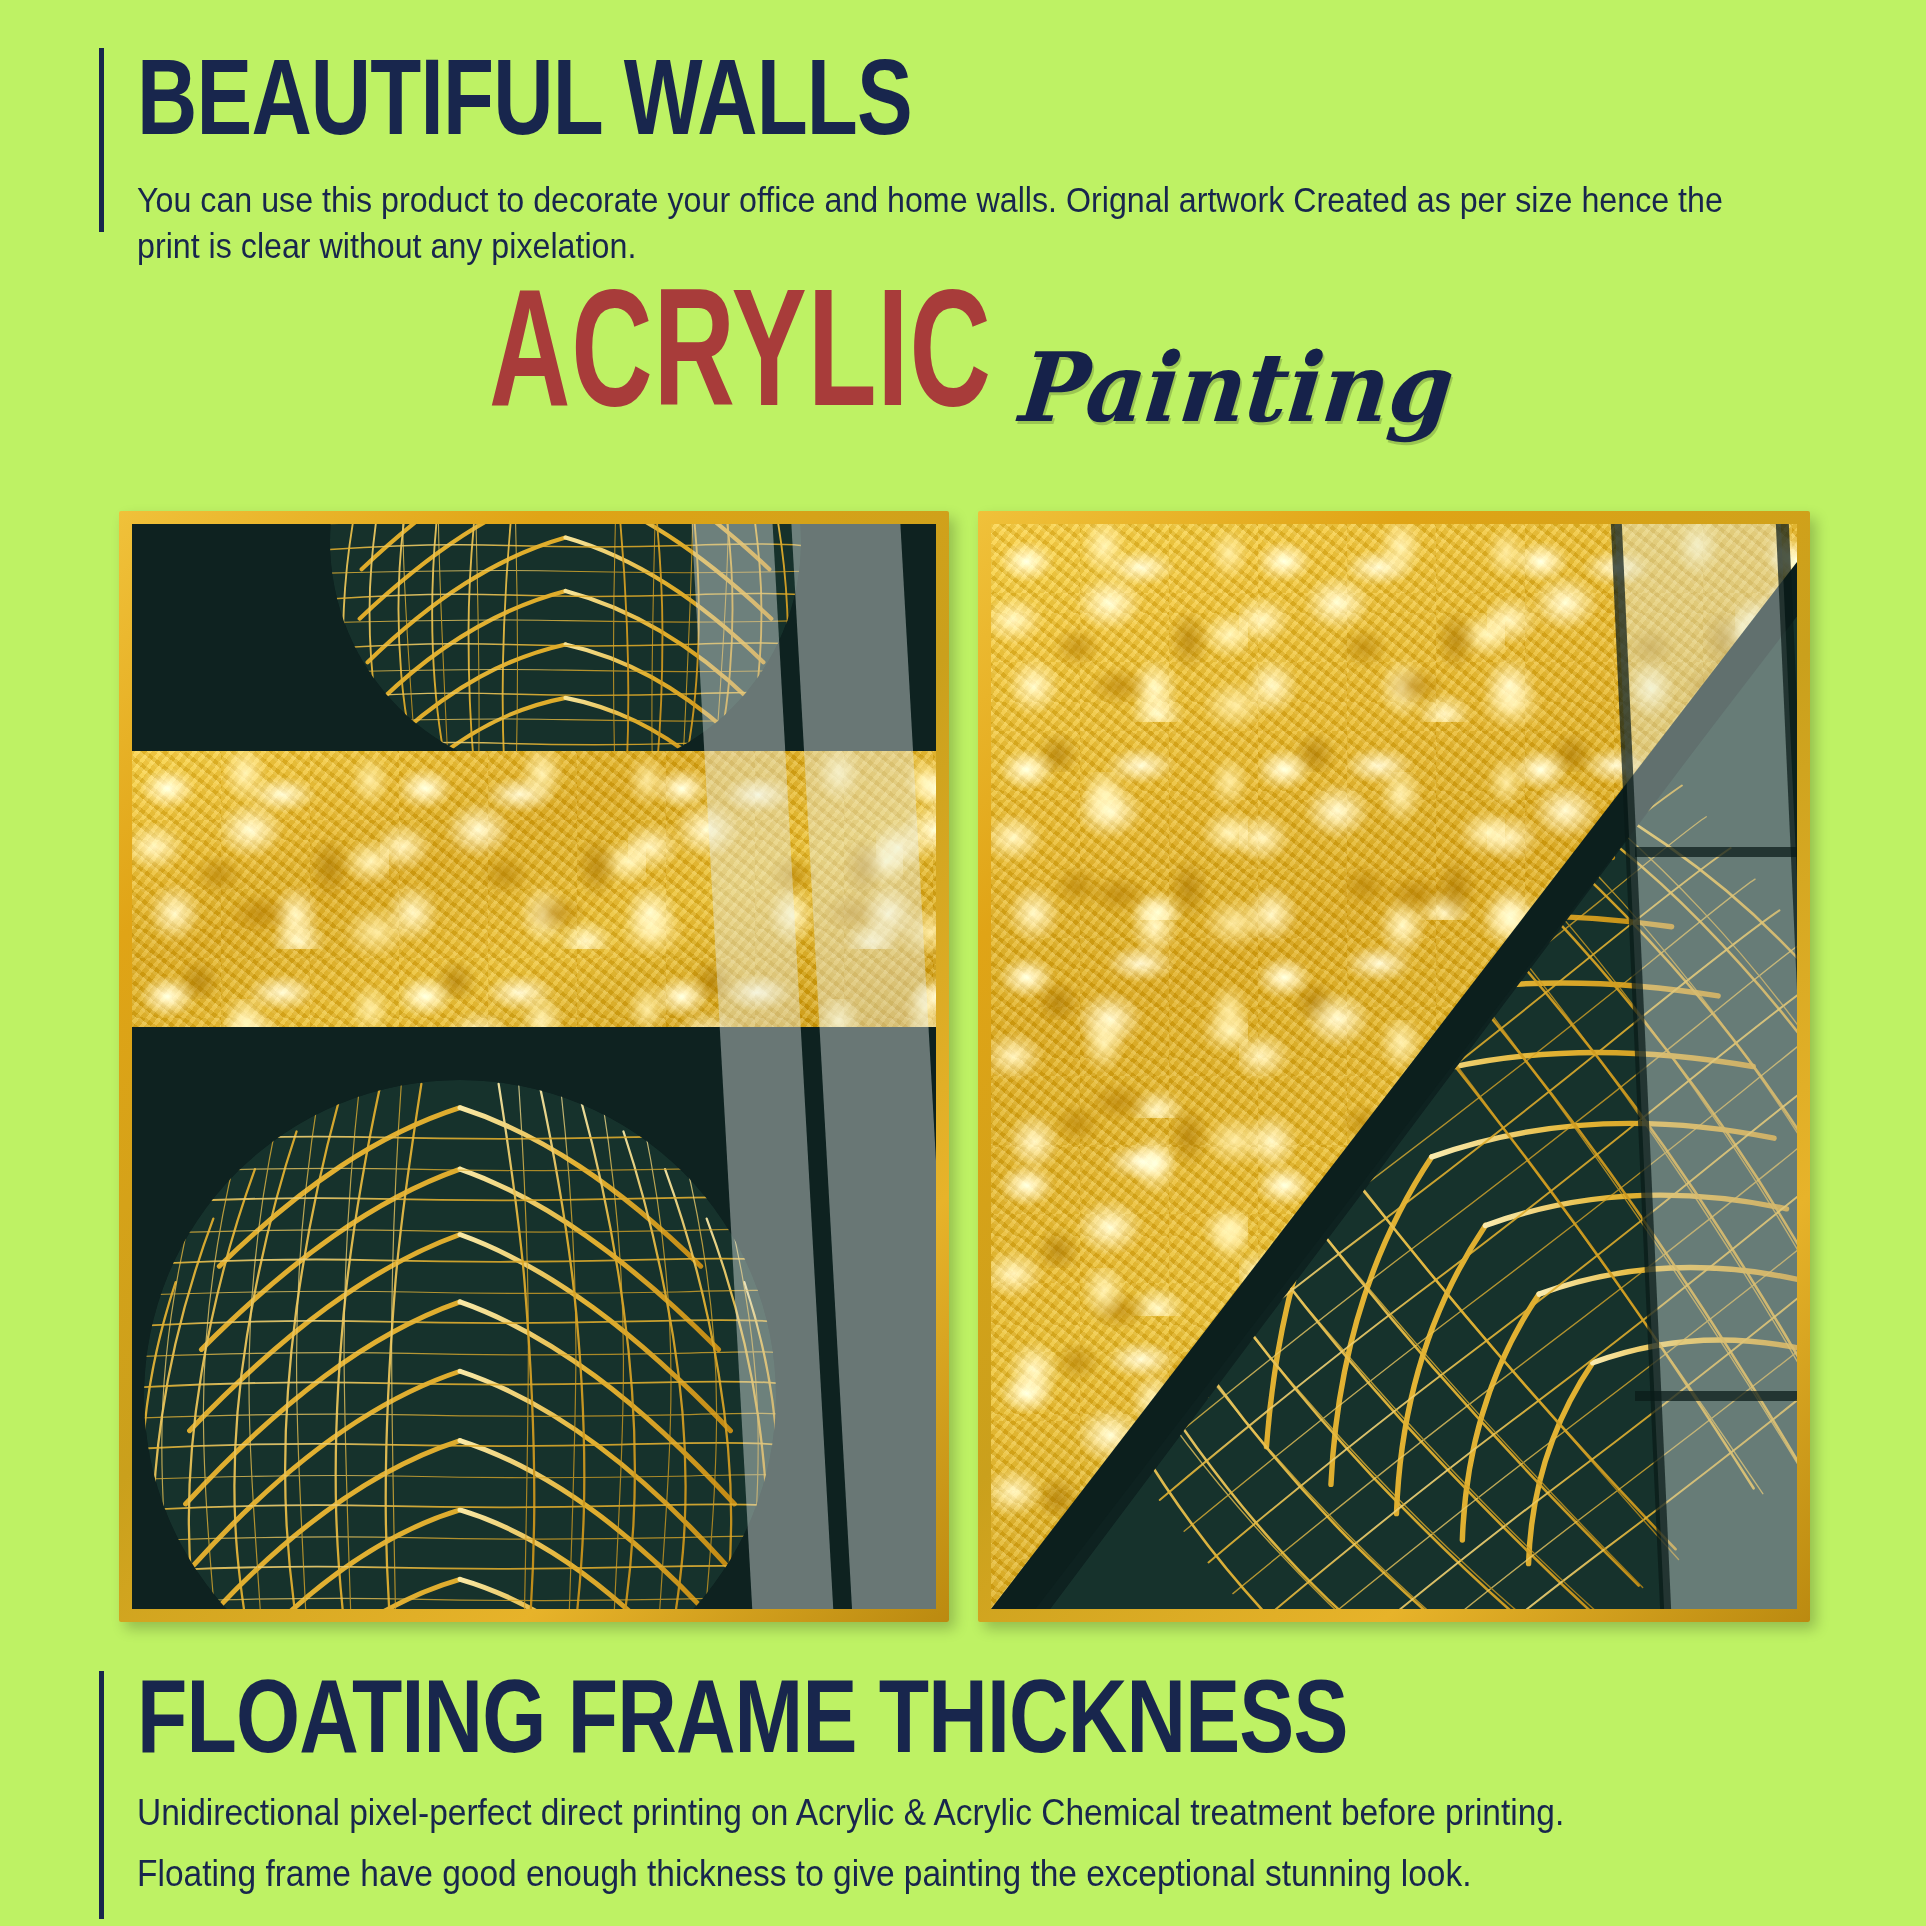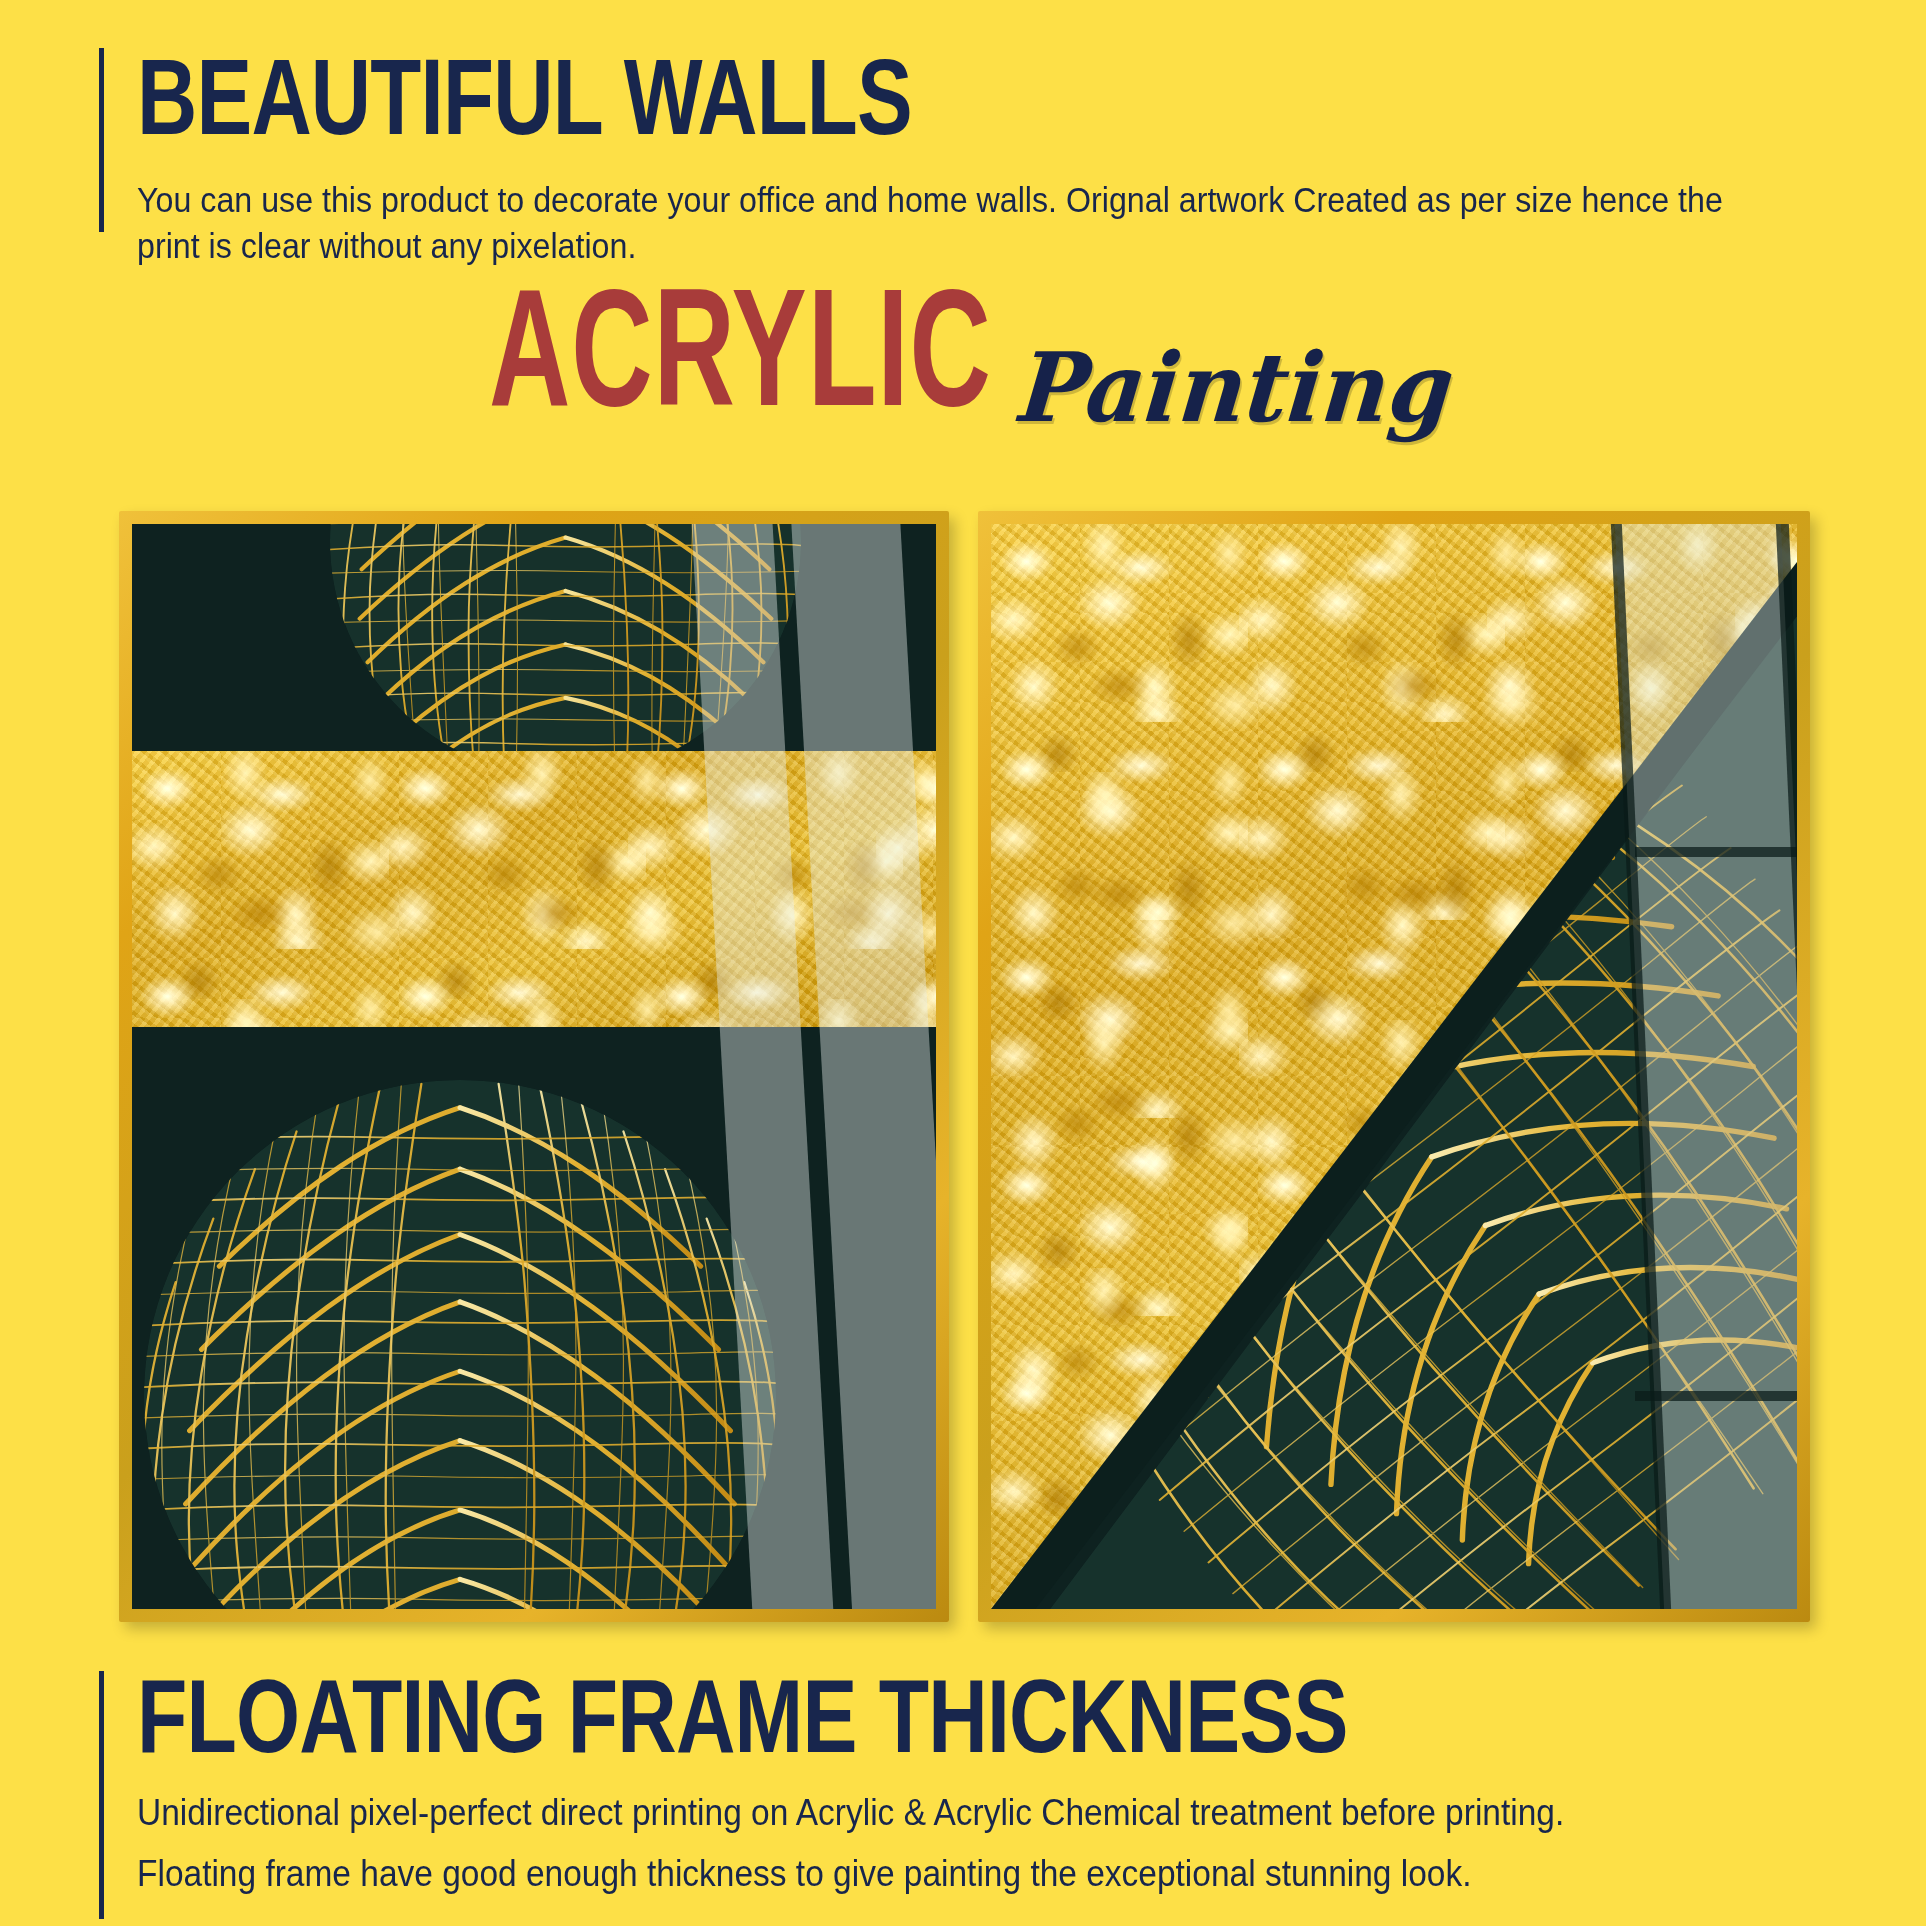--- a/index.html
+++ b/index.html
@@ -3,21 +3,21 @@
 <meta charset="utf-8">
 <style>
   html,body{margin:0;padding:0;background:#fff;}
   body{
     width:1927px;height:1927px;
     font-family:"Liberation Sans",sans-serif;
     background:#ffffff;
     overflow:hidden;
     position:relative;
   }
-  #stage{position:absolute;left:0;top:0;width:1927px;height:1927px;background:#fde047;}
+  #stage{position:absolute;left:0;top:0;width:1927px;height:1927px;background:#bef264;}
 
   
   .top-block{position:absolute;left:99px;top:48px;width:1782px;}
   .rule-v{
     position:absolute;left:0;top:0;width:5px;height:184px;background:#18264d;
   }
   .headline{
     position:absolute;left:38px;top:-4px;
     font-family:"Liberation Sans",sans-serif;
     font-weight:bold;

